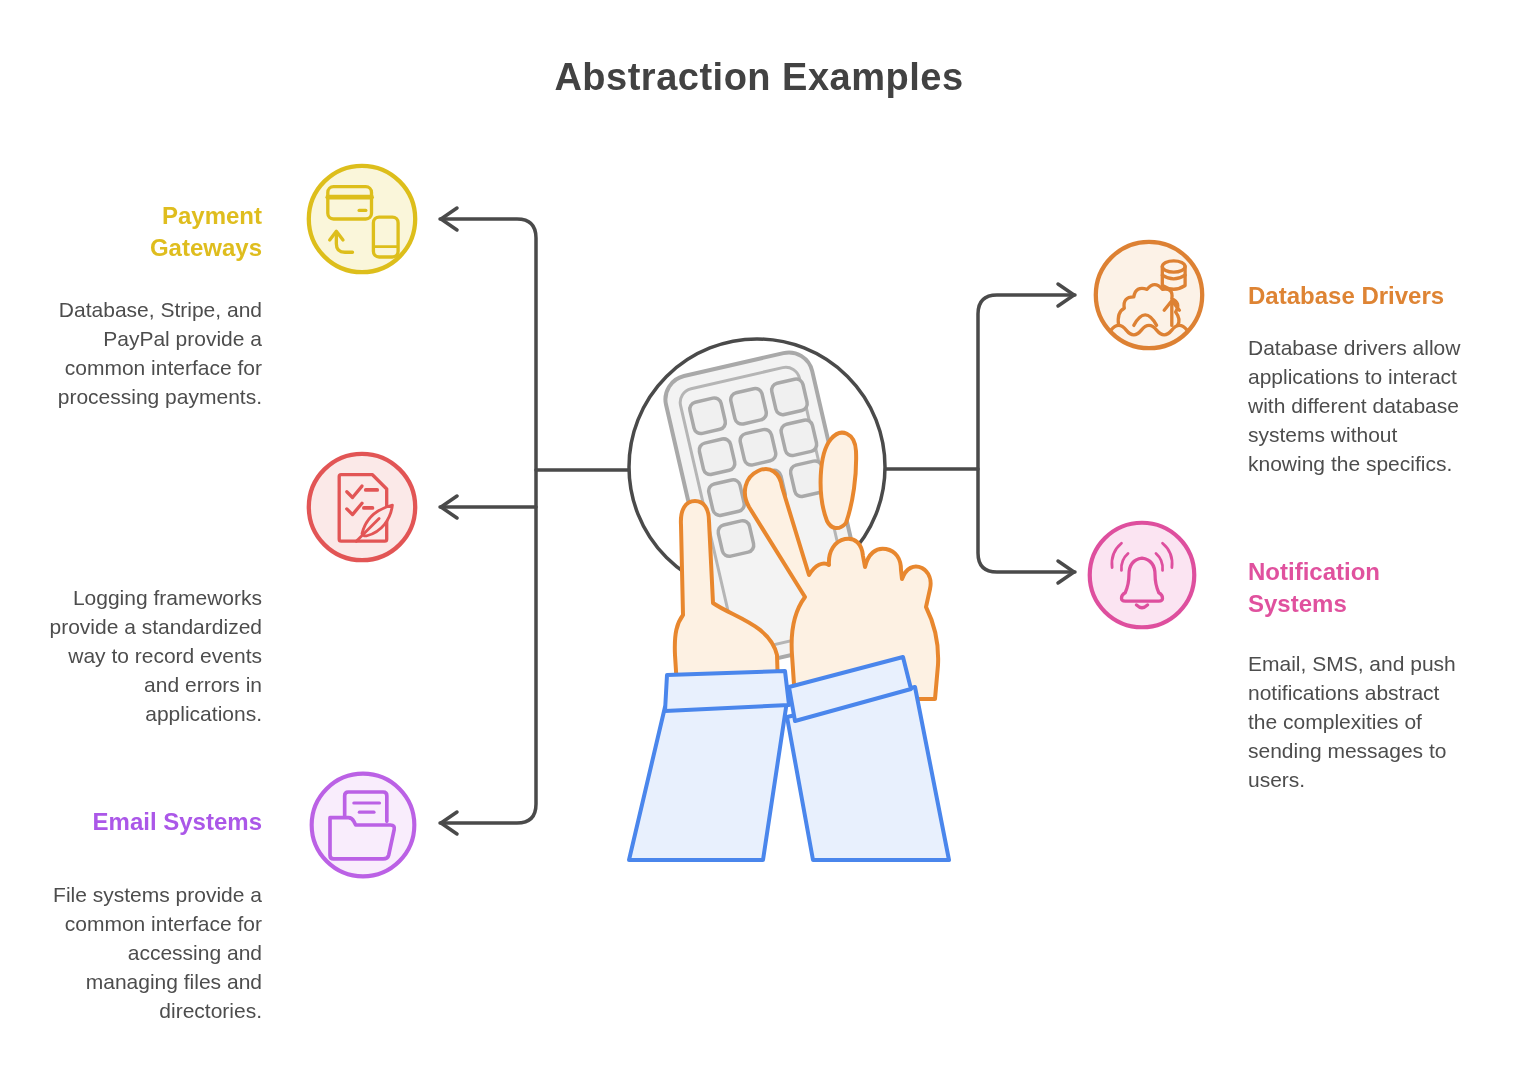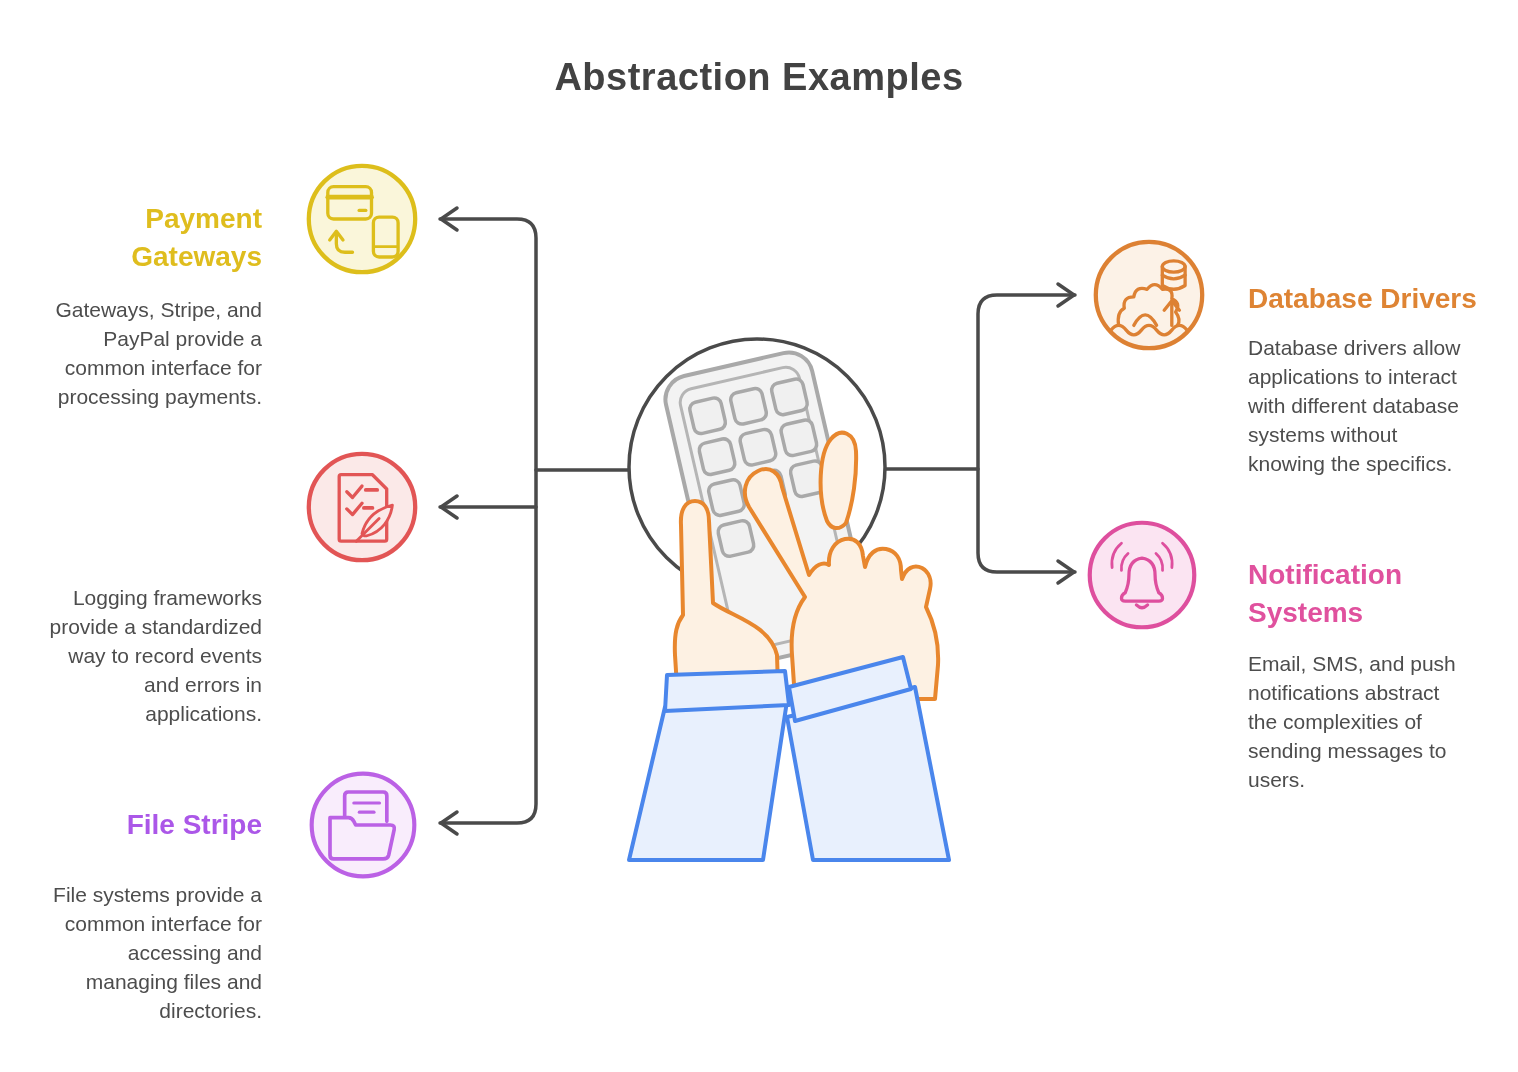--- a/index.html
+++ b/index.html
@@ -1,20 +1,20 @@
 <!DOCTYPE html>
 <html><head>
 <meta charset="utf-8">
 <style>
   html,body{margin:0;padding:0;background:#ffffff;}
   body{font-family:"Liberation Sans","DejaVu Sans",sans-serif;}
   #canvas{position:relative;width:1518px;height:1072px;background:#ffffff;overflow:hidden;}
   .abs{position:absolute;}
   #page-title{left:0;right:0;top:56px;text-align:center;font-size:38px;font-weight:700;color:#424242;letter-spacing:.5px;margin:0;}
-  .section-title{font-size:28px;font-weight:700;line-height:1.34;white-space:pre-line;}
+  .section-title{font-size:24px;font-weight:700;line-height:1.34;white-space:pre-line;}
   .section-desc{font-size:21px;line-height:1.38;color:#4D4D4D;white-space:pre-line;}
   .left-col{left:0;width:262px;text-align:right;}
   .right-col{left:1248px;width:272px;text-align:left;}
   svg{display:block;}
   .connector{stroke:#4A4A4A;stroke-width:3.5;fill:none;stroke-linecap:round;stroke-linejoin:round;}
 </style>
 </head>
 <body>
 
 <div id="canvas">
@@ -124,32 +124,32 @@
       <path d="M54,92 Q60,98 66,92" stroke-width="3.5"></path>
       <path d="M28,52 Q26,36 38,26" stroke-width="3"></path>
       <path d="M38,55 Q37,44 45,37" stroke-width="3"></path>
       <path d="M92,52 Q94,36 82,26" stroke-width="3"></path>
       <path d="M82,55 Q83,44 75,37" stroke-width="3"></path>
     </g>
   </svg>
 
   <div class="abs left-col section-title" style="top: 200px; color: rgb(223, 189, 30);">Payment
 Gateways</div>
-  <div class="abs left-col section-desc" style="top:296px">Gateways, Stripe, and
+  <div class="abs left-col section-desc" style="top:296px">Database, Stripe, and
 PayPal provide a
 common interface for
 processing payments.</div>
 
   <div class="abs left-col section-desc" style="top:584px">Logging frameworks
 provide a standardized
 way to record events
 and errors in
 applications.</div>
 
-  <div class="abs left-col section-title" style="top: 806px; color: rgb(171, 87, 232);">File Stripe</div>
+  <div class="abs left-col section-title" style="top: 806px; color: rgb(171, 87, 232);">Email Systems</div>
   <div class="abs left-col section-desc" style="top:881px">File systems provide a
 common interface for
 accessing and
 managing files and
 directories.</div>
 
   <div class="abs right-col section-title" style="top: 280px; color: rgb(222, 132, 52);">Database Drivers</div>
   <div class="abs right-col section-desc" style="top:334px">Database drivers allow
 applications to interact
 with different database

